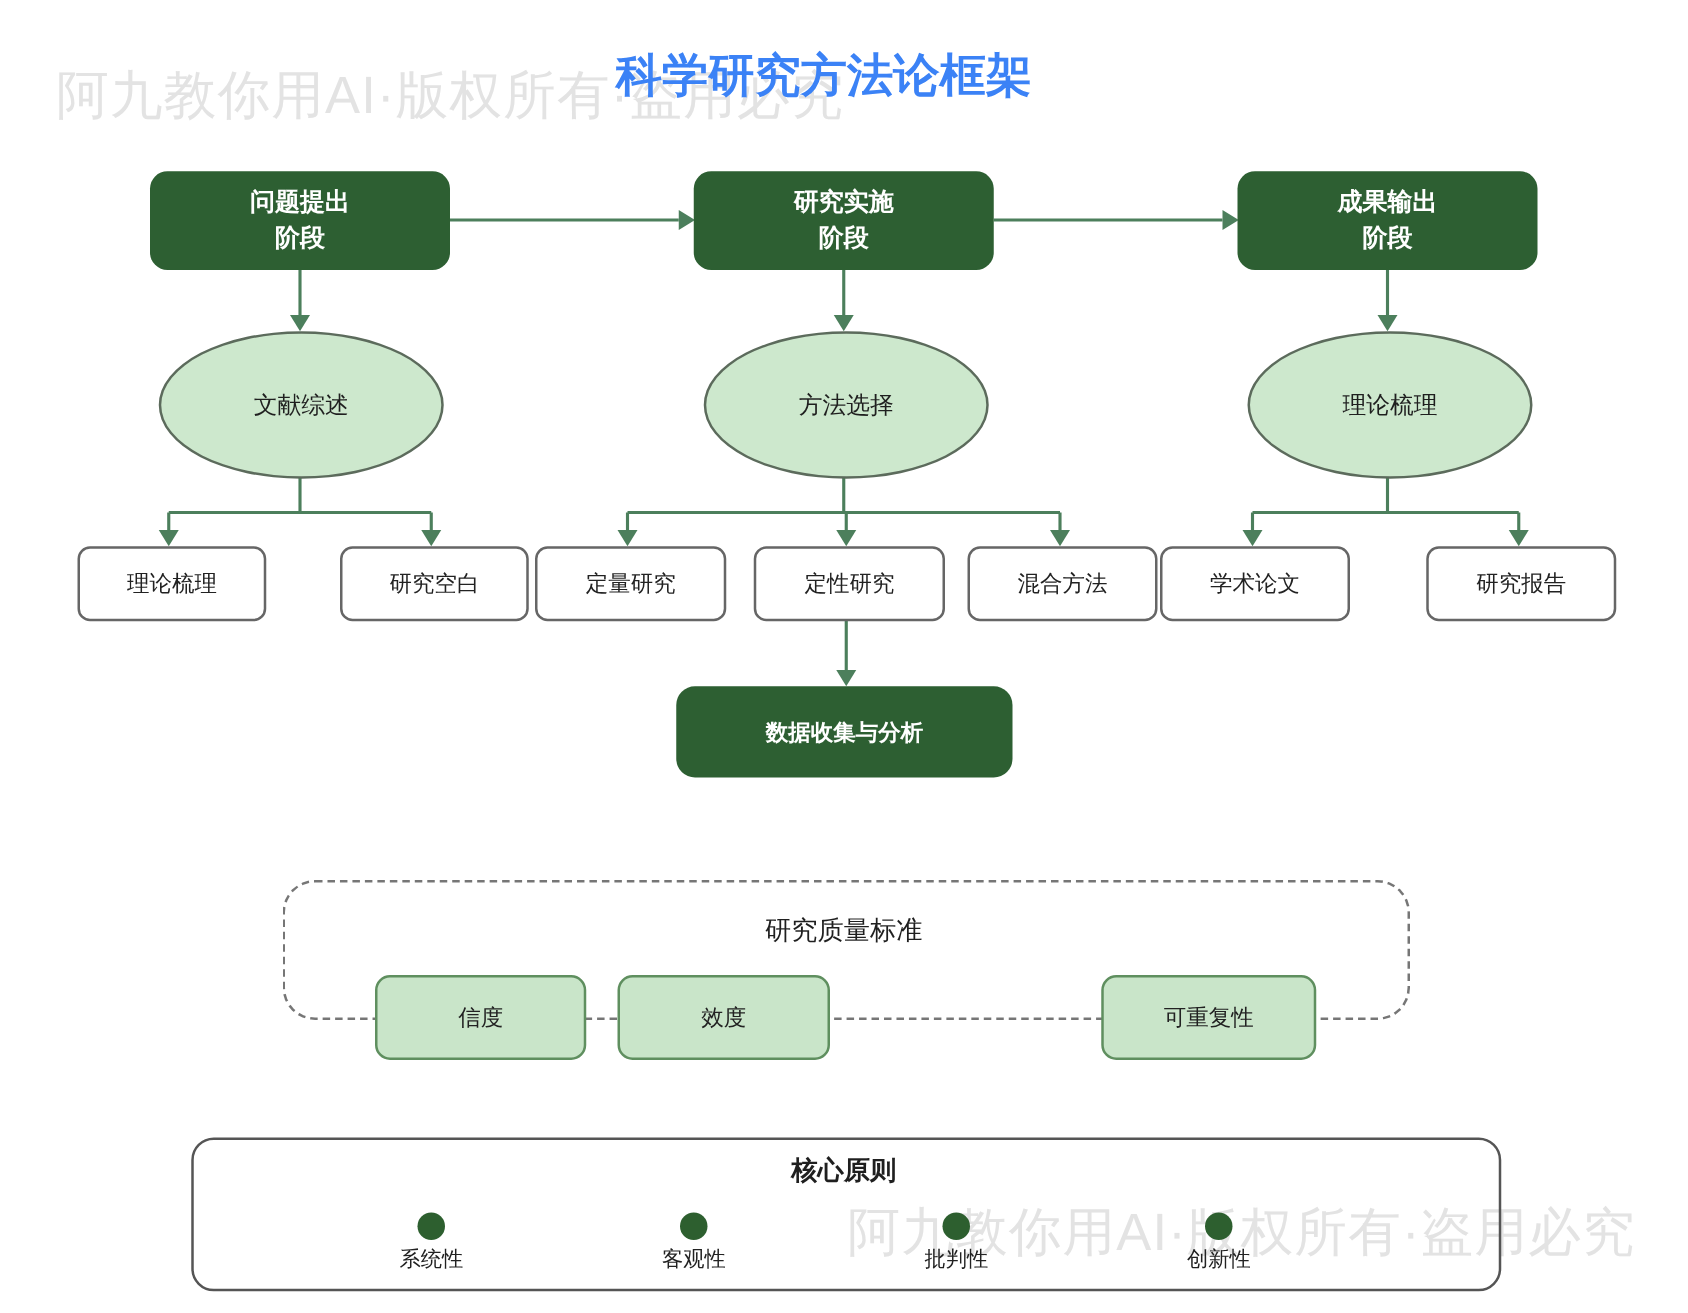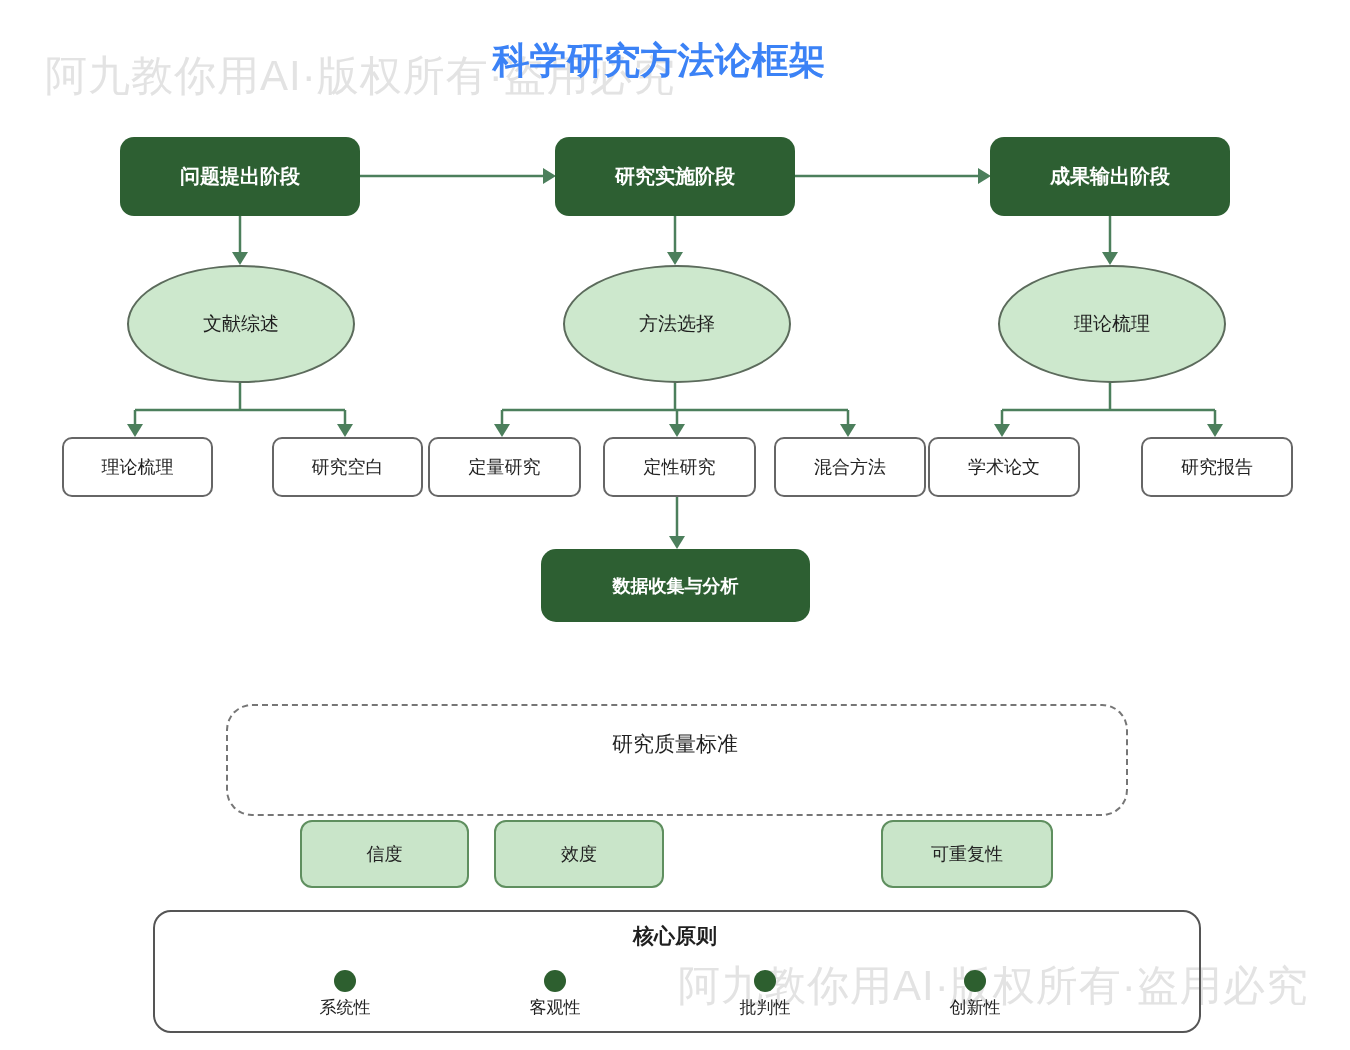--- a/index.html
+++ b/index.html
@@ -14,21 +14,21 @@
   .title{
     position:absolute;z-index:2;left:0;top:36px;width:100%;margin:0;
     text-align:center;font-size:37px;font-weight:700;color:#3b82f6;
   }
   svg.connectors{position:absolute;left:0;top:0;z-index:1;}
   svg.connectors path{stroke:#4c7f5c;stroke-width:2.5;fill:none;}
   svg.connectors polygon{fill:#4c7f5c;stroke:none;}
   .stage{
     position:absolute;z-index:2;top:137px;width:240px;height:79px;
     background:#2d5f32;border-radius:14px;color:#fff;font-weight:700;font-size:20px;
-    display:flex;flex-direction:row;align-items:center;justify-content:center;
+    display:flex;flex-direction:column;align-items:center;justify-content:center;
     line-height:1.45;text-align:center;
   }
   .ellipse{
     position:absolute;z-index:2;top:265px;width:224px;height:114px;
     background:#cde8cd;border:2px solid #5c6b5c;border-radius:50%;
     display:flex;align-items:center;justify-content:center;
     font-size:19px;color:#1f1f1f;
   }
   .leaf{
     position:absolute;z-index:2;top:437px;height:56px;background:#fff;
@@ -46,21 +46,21 @@
     border:2px dashed #767676;border-radius:26px;background:transparent;
   }
   .quality-title{
     position:absolute;z-index:2;left:226px;top:730px;width:898px;
     text-align:center;font-size:21px;font-weight:400;color:#1f1f1f;
   }
   .qitem{
     position:absolute;z-index:2;top:780px;height:64px;
     background:#c9e5c9;border:2px solid #5f8f5f;border-radius:12px;
     display:flex;align-items:center;justify-content:center;
-    font-size:18px;color:#222;margin-top:40px;
+    font-size:18px;color:#222;
   }
   .core-container{
     position:absolute;z-index:1;left:153px;top:910px;width:1044px;height:119px;
     border:2px solid #555;border-radius:18px;background:transparent;
   }
   .core-title{
     position:absolute;z-index:2;left:153px;top:922px;width:1044px;
     text-align:center;font-size:21px;font-weight:700;color:#1f1f1f;
   }
   .dot{

